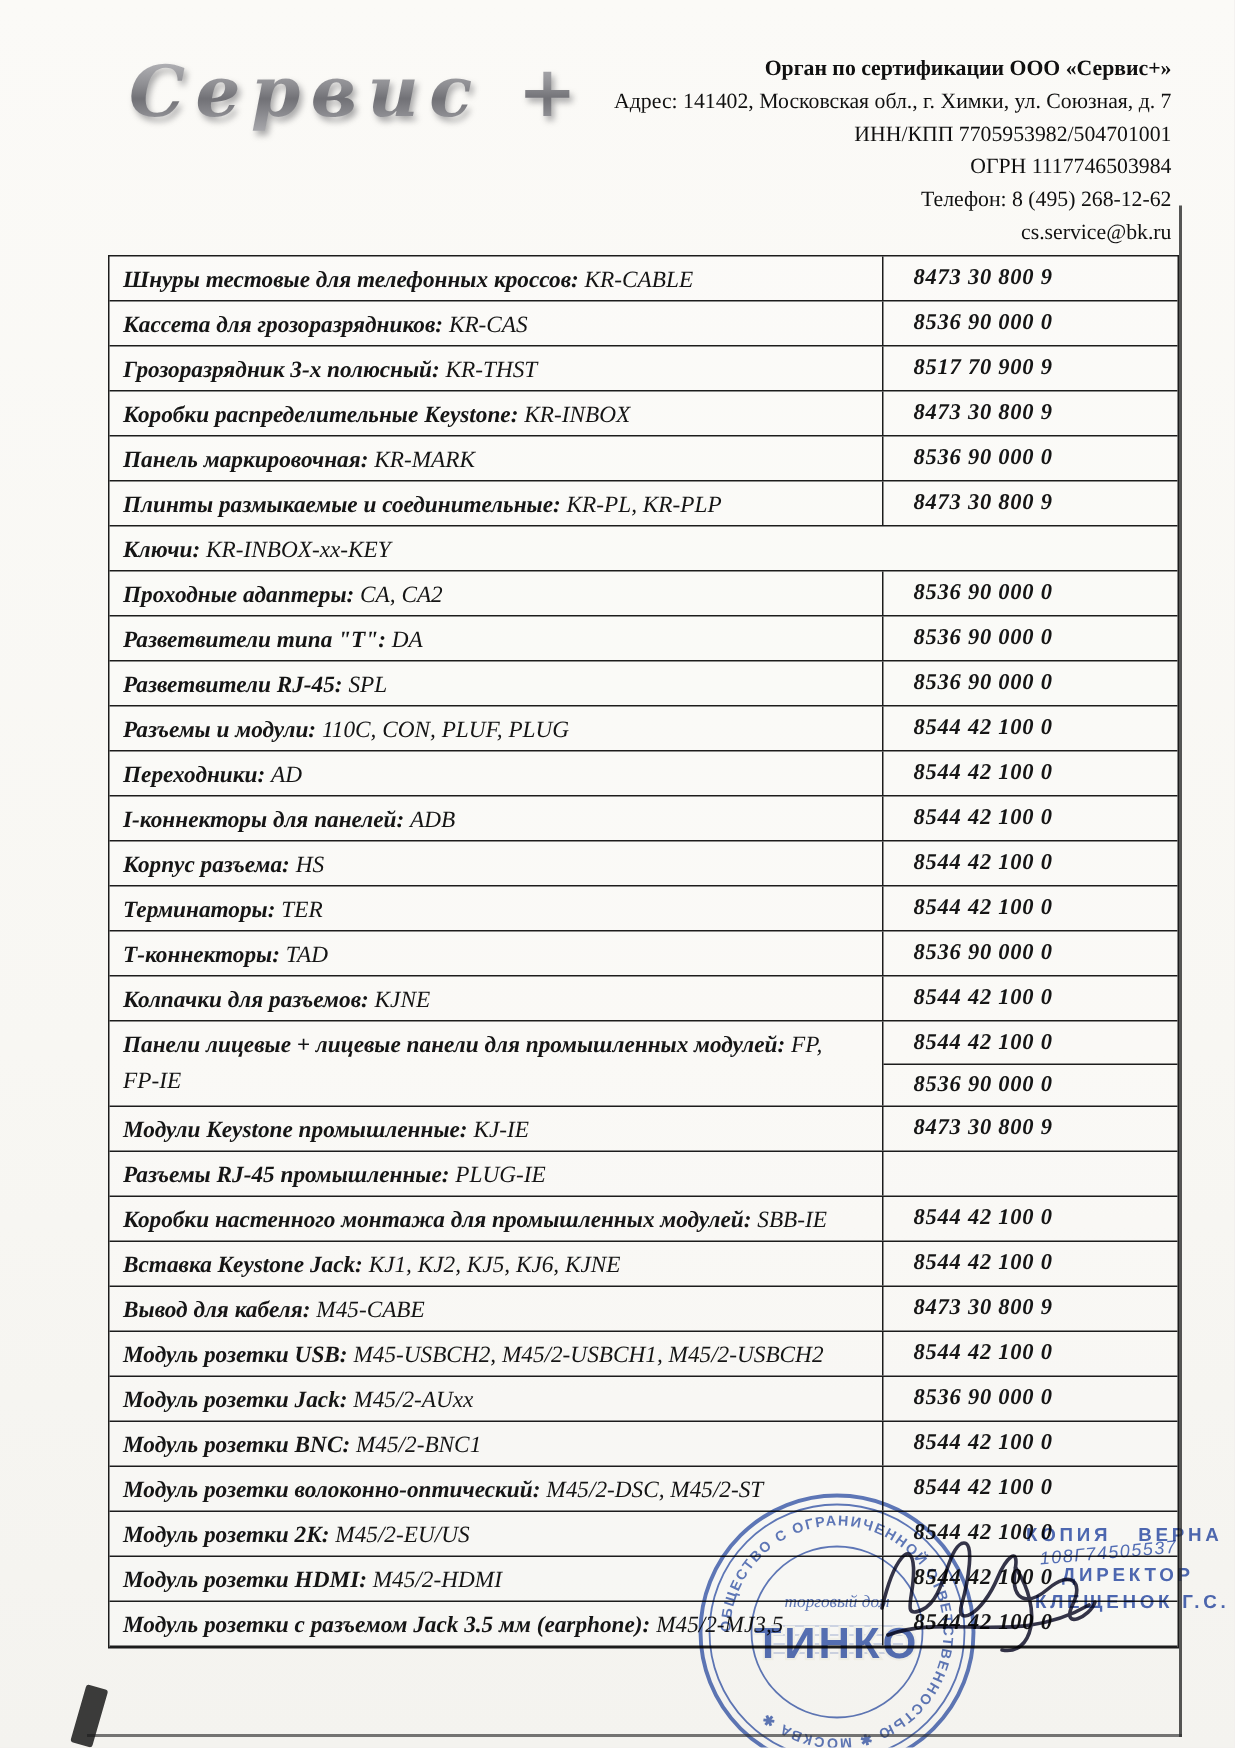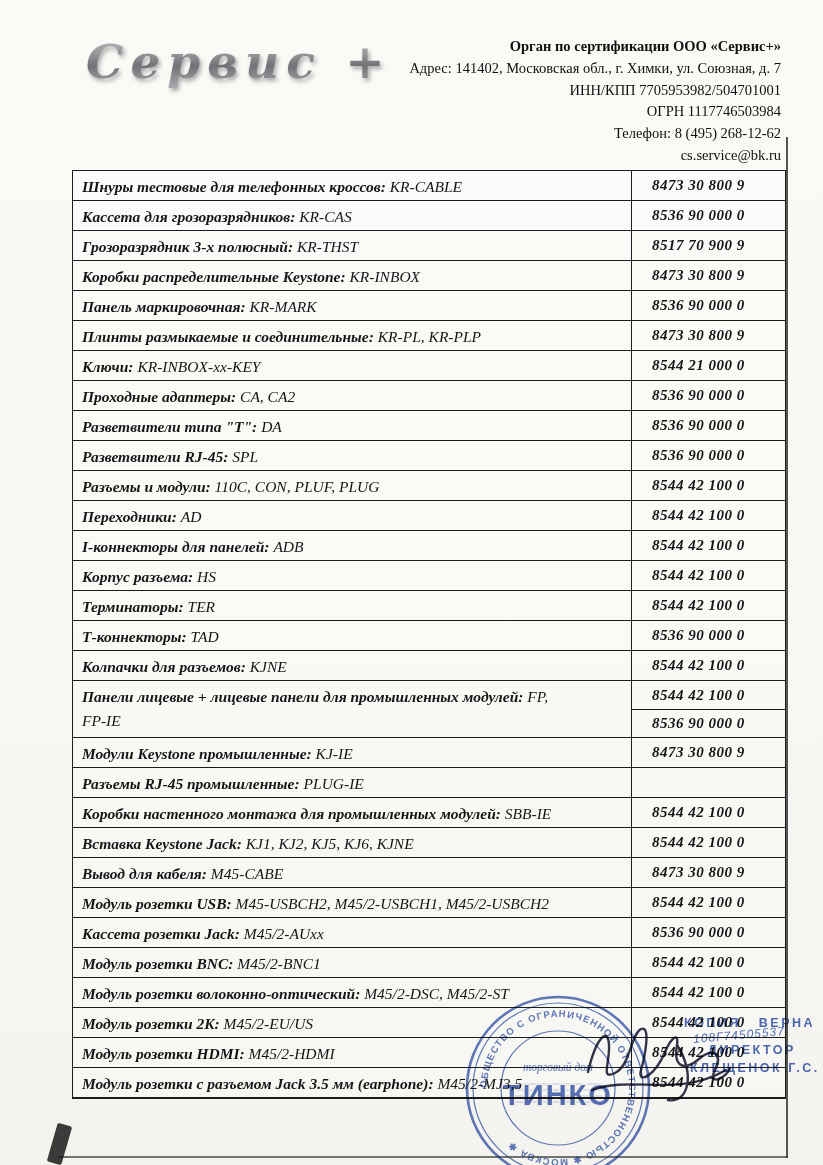--- a/index.html
+++ b/index.html
@@ -36,21 +36,21 @@
     position:absolute; left:72px; top:170px; width:714px;
     border:1px solid #1c1c1c;
     background:rgba(255,255,255,.25);
   }
   .row { display:flex; min-height:29px; border-bottom:1px solid #1c1c1c; }
   .row:last-child { border-bottom:1px solid #1c1c1c; }
   .row.tall { min-height:57px; }
   .cell-label { flex:1; padding:4px 8px 1px 9px; font-size:15.5px; line-height:1.55; }
   .lbl { font-weight:bold; font-style:italic; }
   .mdl { font-style:italic; white-space:pre-line; }
-  .cell-code { width:154px; border-left:1px solid #1c1c1c; display:flex; flex-direction:column; }
+  .cell-code { width:197px; border-left:1px solid #1c1c1c; display:flex; flex-direction:column; }
   .code-line {
     flex:1; display:flex; align-items:center; padding-left:20px;
     font-weight:bold; font-style:italic; font-size:15px; letter-spacing:.5px;
   }
   .code-line + .code-line { border-top:1px solid #1c1c1c; }
   
   .stamp-svg {
     position:absolute; left:462px; top:992px; width:192px; height:192px;
     mix-blend-mode:multiply; opacity:.88;
   }
@@ -147,23 +147,20 @@
       </div>
       <div class="cell-code">
           <div class="code-line">8473 30 800 9</div>
         </div>
     </div>
 
     <div class="row">
       <div class="cell-label">
         <span class="lbl">Ключи:</span><span class="mdl"> KR-INBOX-xx-KEY</span>
       </div>
-      <div class="cell-code">
-          <div class="code-line">8544 21 000 0</div>
-        </div>
     </div>
 
     <div class="row">
       <div class="cell-label">
         <span class="lbl">Проходные адаптеры:</span><span class="mdl"> CA, CA2</span>
       </div>
       <div class="cell-code">
           <div class="code-line">8536 90 000 0</div>
         </div>
     </div>
@@ -307,21 +304,21 @@
       <div class="cell-label">
         <span class="lbl">Модуль розетки USB:</span><span class="mdl"> M45-USBCH2, M45/2-USBCH1, M45/2-USBCH2</span>
       </div>
       <div class="cell-code">
           <div class="code-line">8544 42 100 0</div>
         </div>
     </div>
 
     <div class="row">
       <div class="cell-label">
-        <span class="lbl">Кассета розетки Jack:</span><span class="mdl"> M45/2-AUxx</span>
+        <span class="lbl">Модуль розетки Jack:</span><span class="mdl"> M45/2-AUxx</span>
       </div>
       <div class="cell-code">
           <div class="code-line">8536 90 000 0</div>
         </div>
     </div>
 
     <div class="row">
       <div class="cell-label">
         <span class="lbl">Модуль розетки BNC:</span><span class="mdl"> M45/2-BNC1</span>
       </div>

